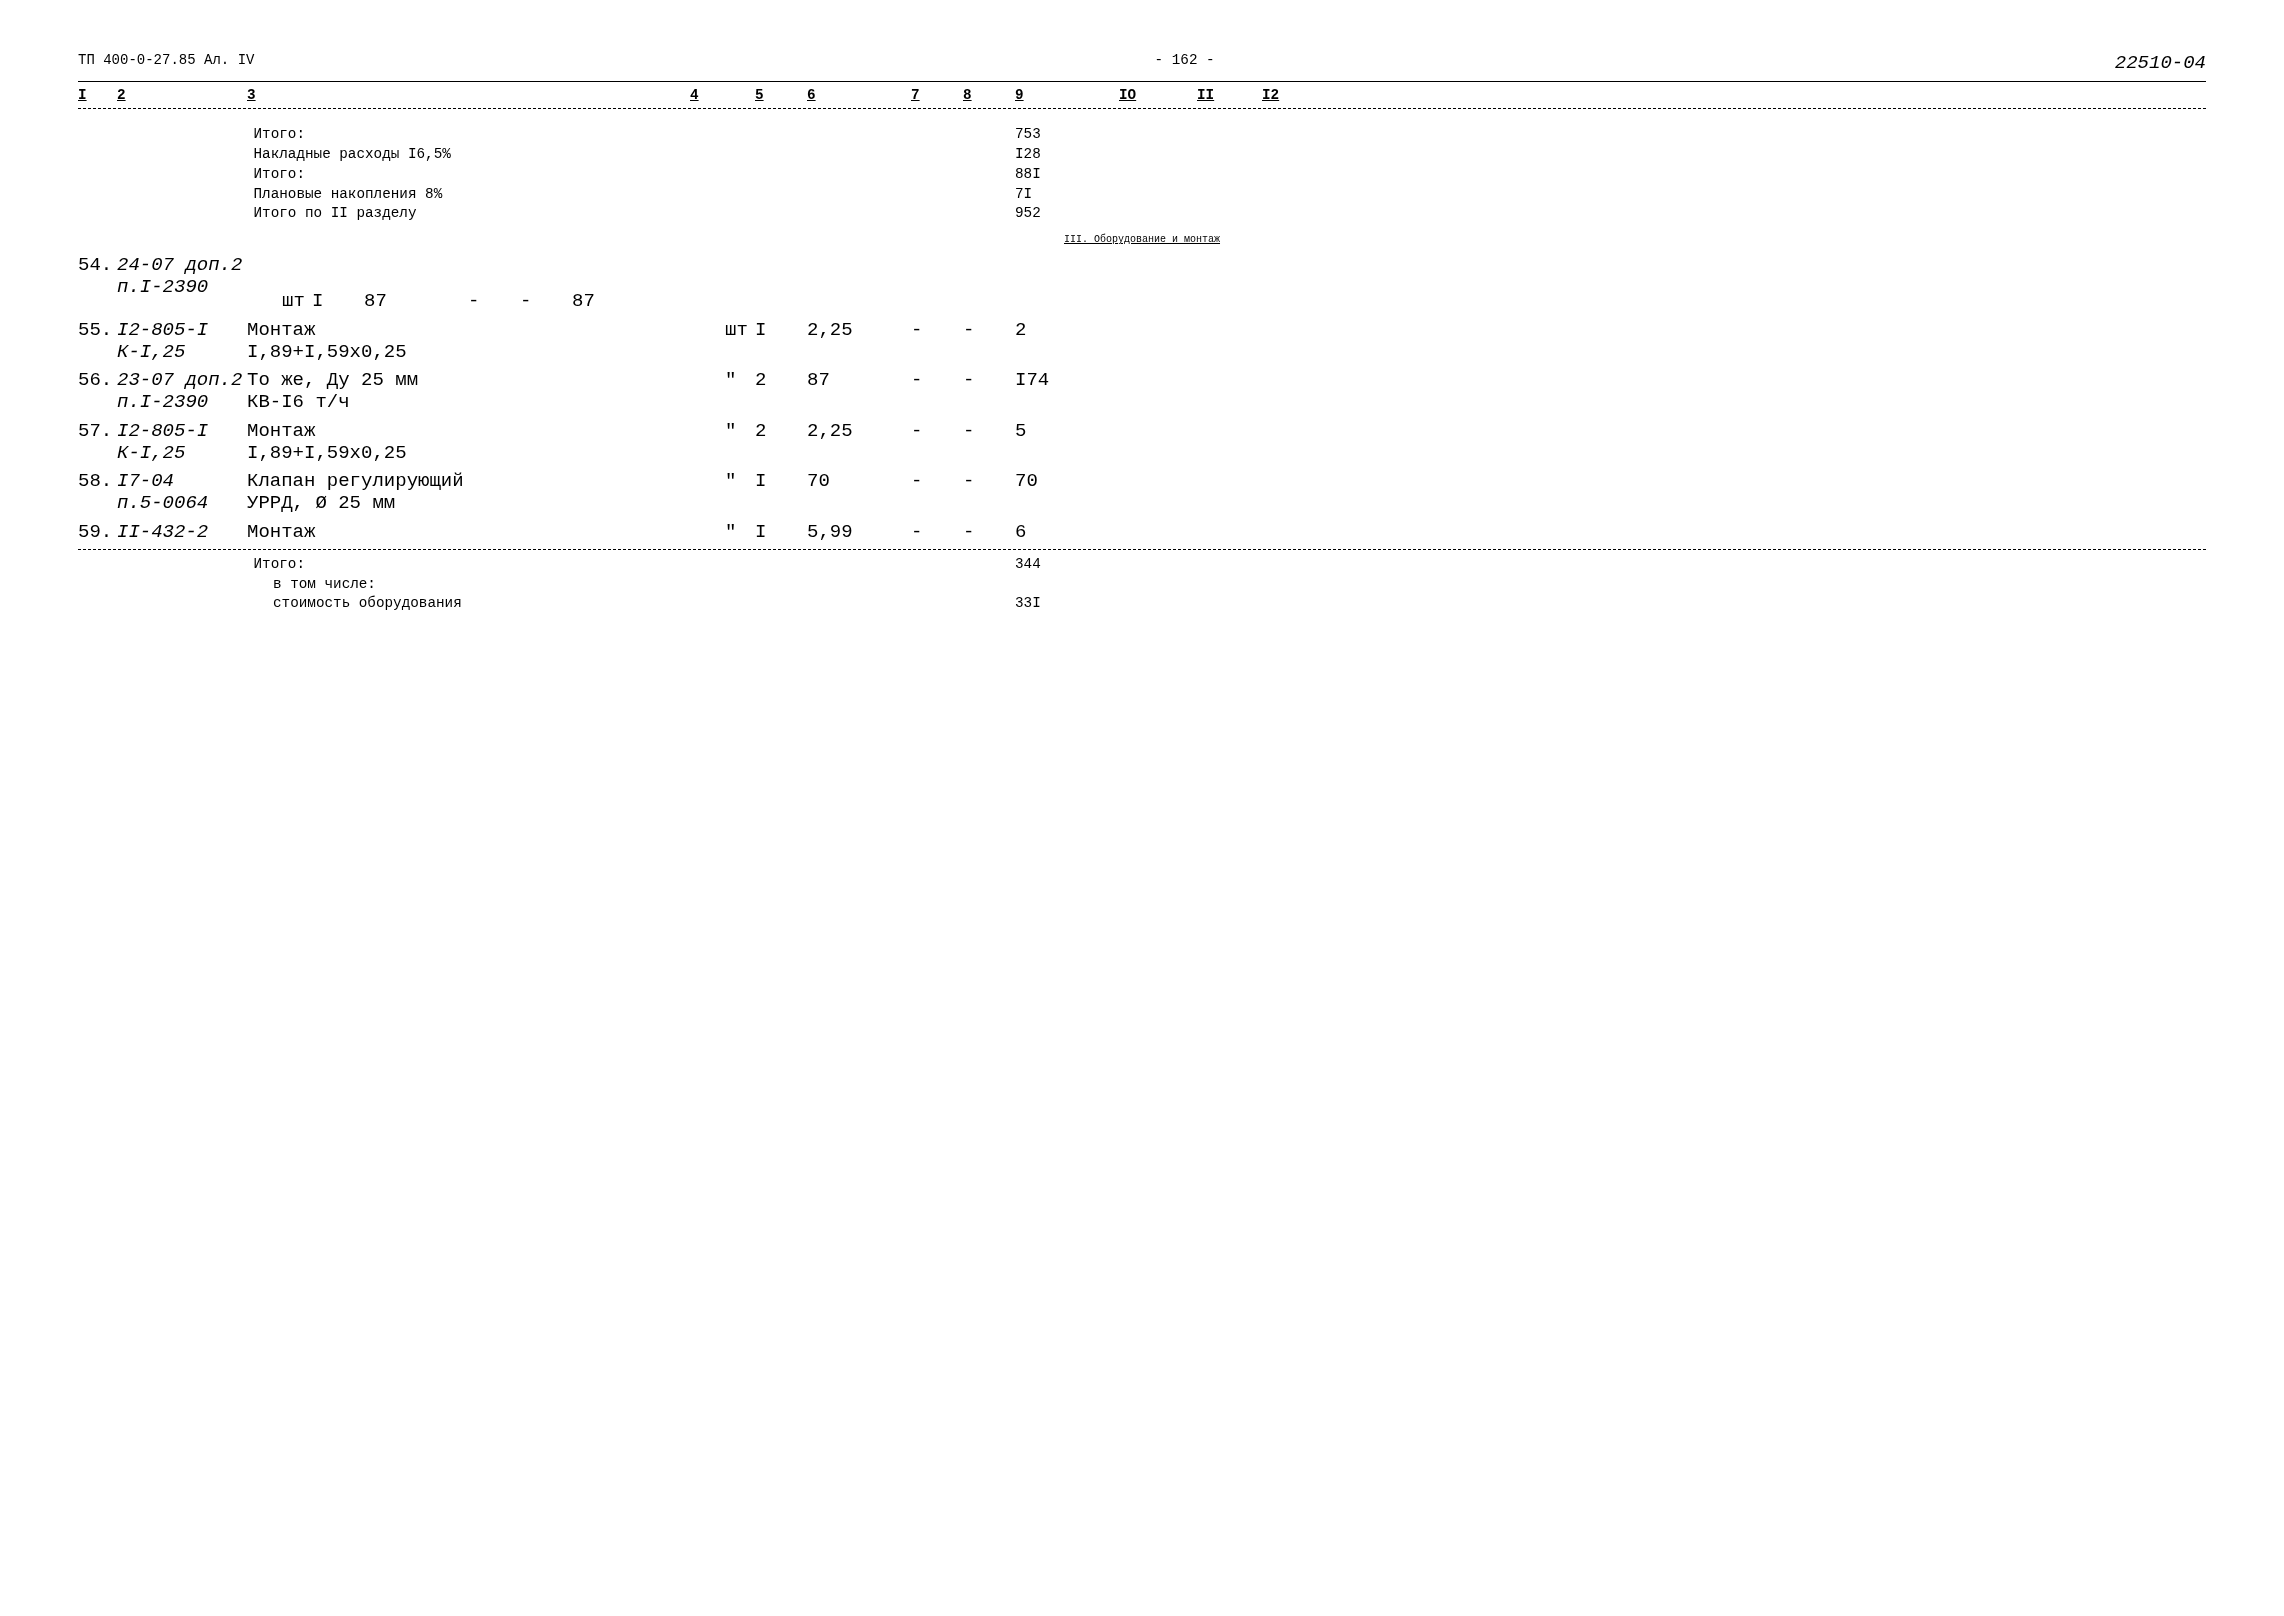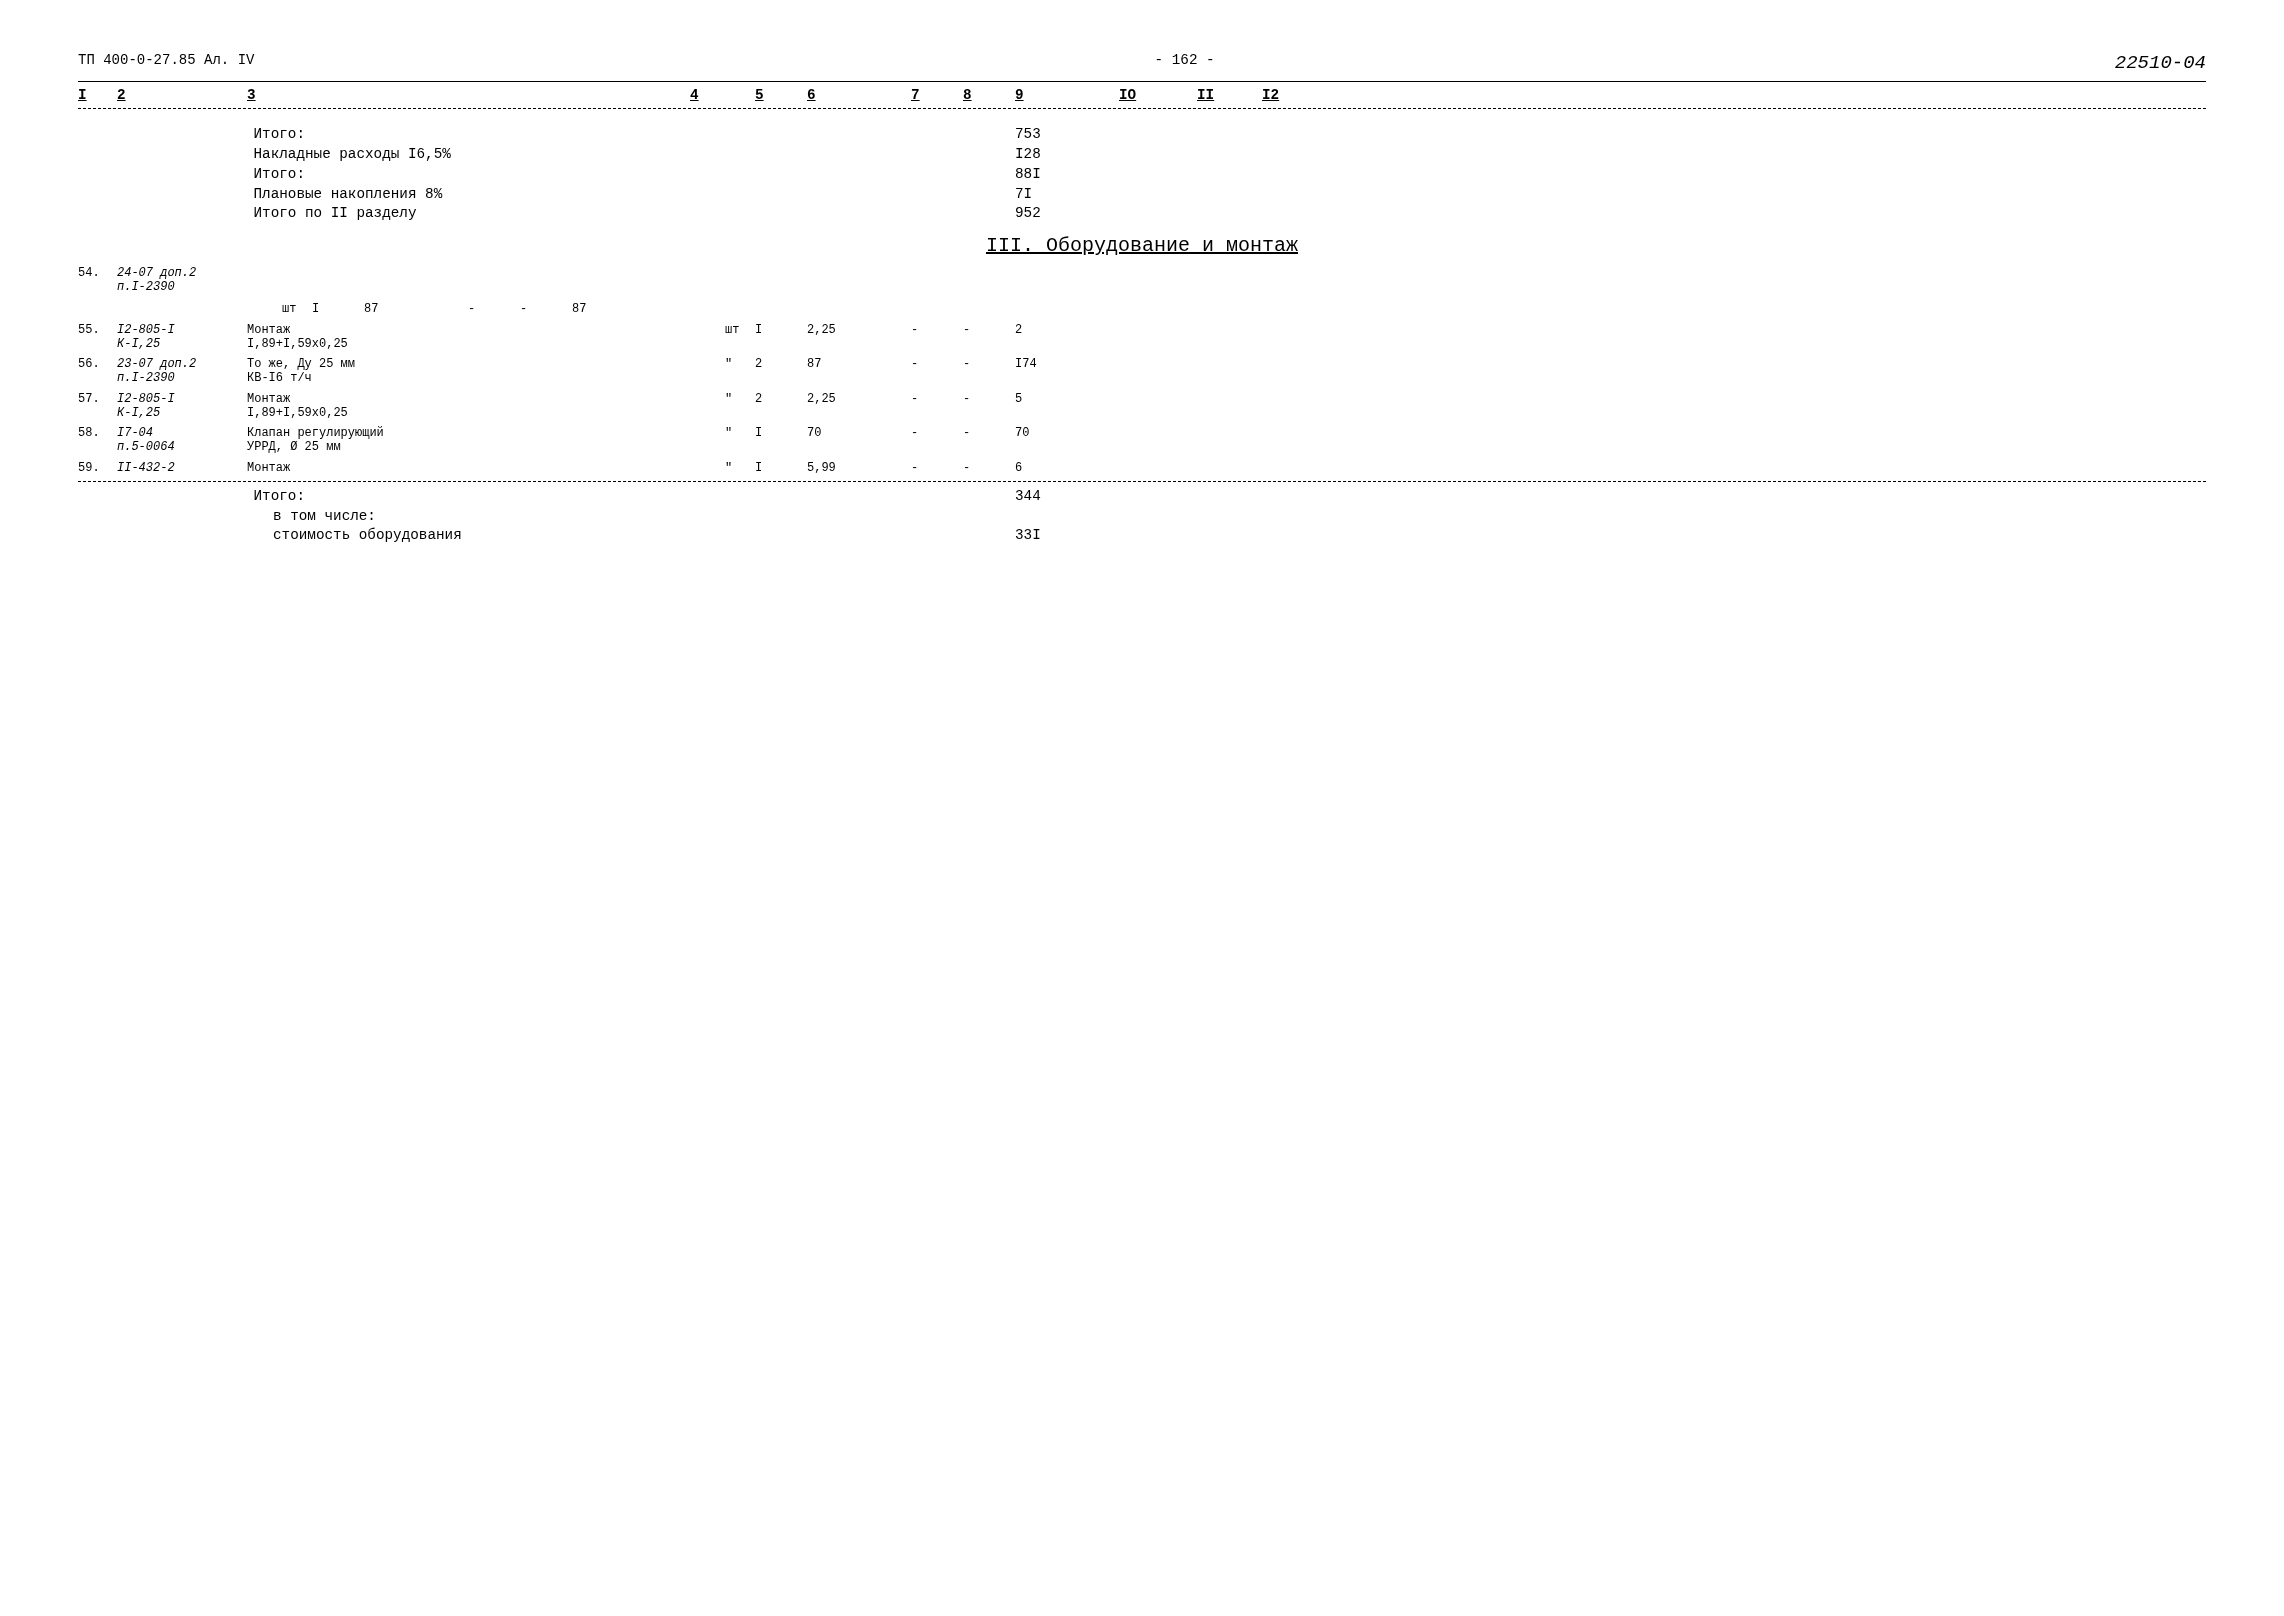--- a/index.html
+++ b/index.html
@@ -119,32 +119,32 @@
       width: 52px;
     }
 
     .summary-total-area {
       width: 104px;
     }
 
     .section-title {
       text-align: center;
       margin: 13px 0 9px 0;
-      font-size: 20px;
+      font-size: 10px;
     }
 
     .section-title span {
       text-decoration: underline;
     }
 
     .data-row {
       display: flex;
       align-items: flex-start;
       margin: 6.5px 0;
-      font-size: 12px;
+      font-size: 19px;
     }
 
     .row-num {
       width: 39px;
       flex-shrink: 0;
     }
 
     .row-code {
       width: 130px;
       flex-shrink: 0;

